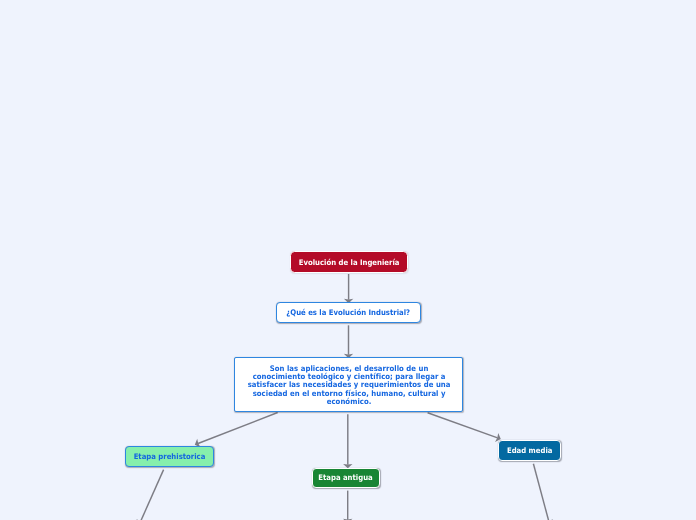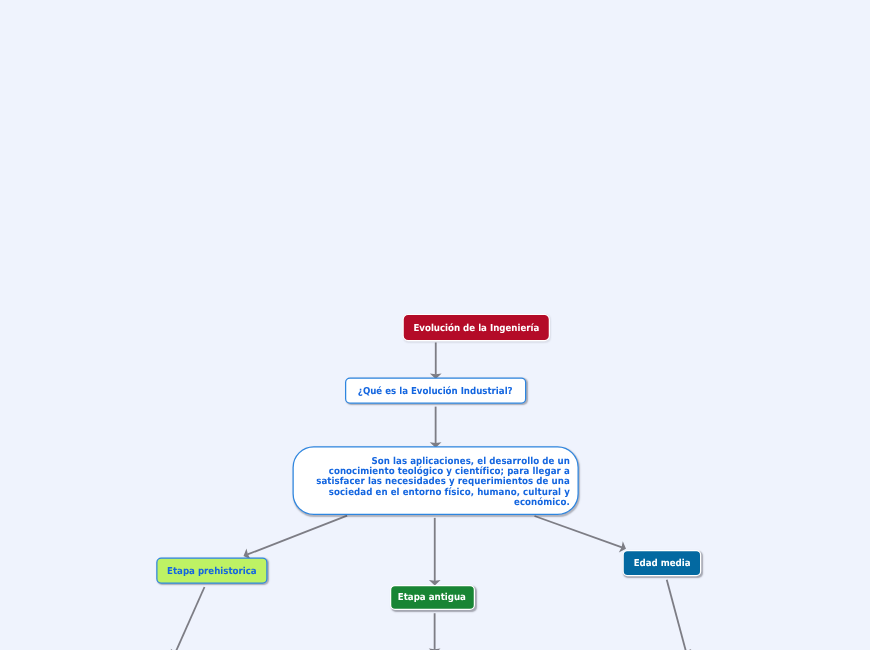--- a/index.html
+++ b/index.html
@@ -16,23 +16,23 @@
           border:1.8px solid #ffffff;border-radius:4.5px;
           box-shadow:0.8px 0.8px 1.2px rgba(80,80,95,0.12);}
 
   
   .n-q{left:275.6px;top:301.7px;width:145.2px;height:21.8px;background:#ffffff;color:#1466e0;
        border:1.85px solid #2e86e0;border-radius:4px;
        box-shadow:0.9px 0.9px 1.1px rgba(70,70,82,0.42);}
 
   
   .n-def{left:233.9px;top:356.6px;width:229px;height:55.7px;background:#ffffff;color:#1466e0;
-       border:1.3px solid #2e86e0;border-radius:17px;
+       border:1.3px solid #2e86e0;border-radius:2px;
        box-shadow:0.9px 0.9px 1.1px rgba(70,70,82,0.38);
-       white-space:normal;text-align:right;justify-content:flex-start;align-items:flex-start;
+       white-space:normal;text-align:center;justify-content:flex-start;align-items:flex-start;
        padding:7.2px 6px 0 7.4px;line-height:8.3px;letter-spacing:0.05px;}
 
   
   .n-pre{left:124.9px;top:445.8px;width:89.2px;height:21.7px;background:#ffffff;color:#1466e0;
        border:1.85px solid #2e86e0;border-radius:4px;
        box-shadow:0.9px 0.9px 1.1px rgba(70,70,82,0.42);}
 
   
   .n-ant{left:311.5px;top:467.5px;width:68px;height:20.3px;background:#188534;color:#ffffff;
        border:1.8px solid #ffffff;border-radius:4px;
@@ -64,19 +64,19 @@
       <polygon points="348.50,358.20 343.80,353.80 348.50,354.46 353.20,353.80" fill="#7d7d85"></polygon>
       <polygon points="194.80,444.80 197.19,438.82 198.28,443.44 200.61,447.58" fill="#7d7d85"></polygon>
       <polygon points="347.80,468.30 343.10,463.90 347.80,464.56 352.50,463.90" fill="#7d7d85"></polygon>
       <polygon points="500.80,439.00 495.07,441.94 497.28,437.74 498.24,433.09" fill="#7d7d85"></polygon>
       <polygon points="347.70,523.20 343.00,518.80 347.70,519.46 352.40,518.80" fill="#7d7d85"></polygon>
       <polygon points="139.00,525.00 136.49,519.07 140.52,521.58 145.08,522.89" fill="#7d7d85"></polygon>
       <polygon points="549.70,524.60 544.02,521.57 548.73,520.99 553.10,519.13" fill="#7d7d85"></polygon>
     </g>
   </svg>
 
-  <div class="node n-root" style="background: rgb(180, 11, 40); color: rgb(255, 255, 255); border-color: rgb(255, 255, 255); margin-left: 32px;">Evolución de la Ingeniería</div>
+  <div class="node n-root" style="background: rgb(180, 11, 40); color: rgb(255, 255, 255); border-color: rgb(255, 255, 255);">Evolución de la Ingeniería</div>
   <div class="node n-q" style="background: rgb(255, 255, 255); color: rgb(20, 102, 224); border-color: rgb(46, 134, 224);">¿Qué es la Evolución Industrial?</div>
   <div class="node n-def" style="background: rgb(255, 255, 255); color: rgb(20, 102, 224); border-color: rgb(46, 134, 224);">Son las aplicaciones, el desarrollo de un conocimiento teológico y científico; para llegar a satisfacer las necesidades y requerimientos de una sociedad en el entorno físico, humano, cultural y económico.</div>
-  <div class="node n-pre" style="background: #bef264; color: rgb(20, 102, 224); border-color: rgb(46, 134, 224);">Etapa prehistorica</div>
+  <div class="node n-pre" style="background: #86efac; color: rgb(20, 102, 224); border-color: rgb(46, 134, 224);">Etapa prehistorica</div>
   <div class="node n-ant" style="background: rgb(24, 133, 52); color: rgb(255, 255, 255); border-color: rgb(255, 255, 255);">Etapa antigua</div>
   <div class="node n-med" style="background: #0369a1; color: rgb(255, 255, 255); border-color: rgb(255, 255, 255);">Edad media</div>
 </div>
 
 </body></html>

